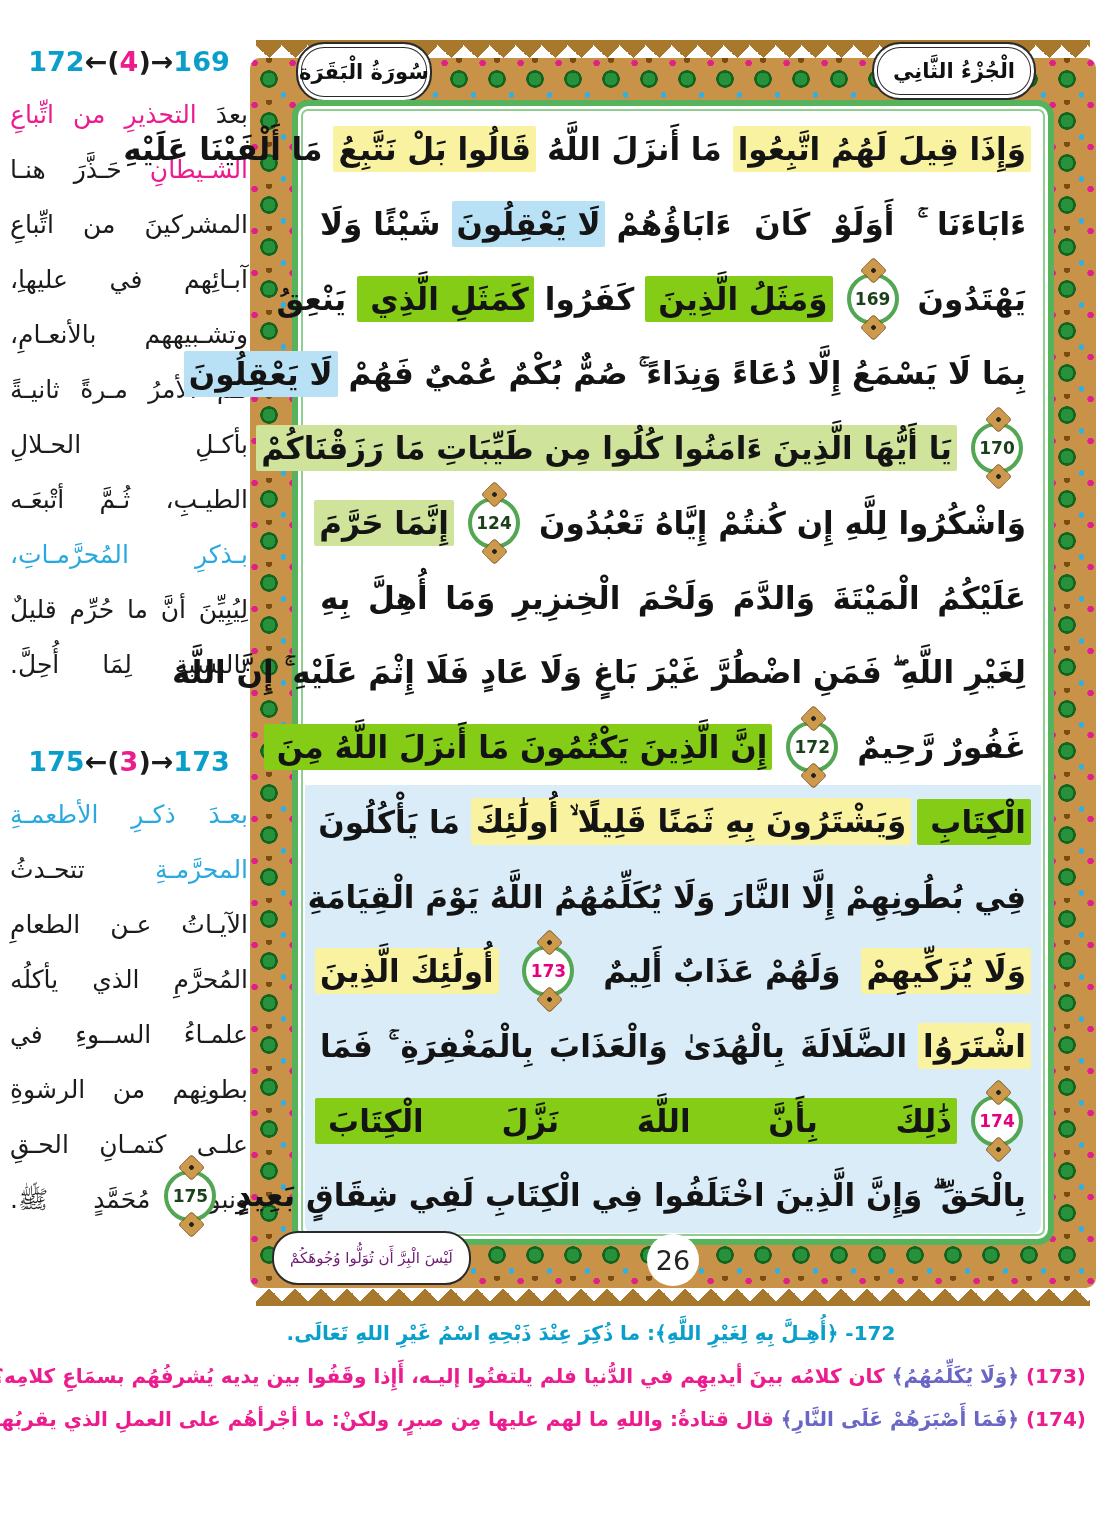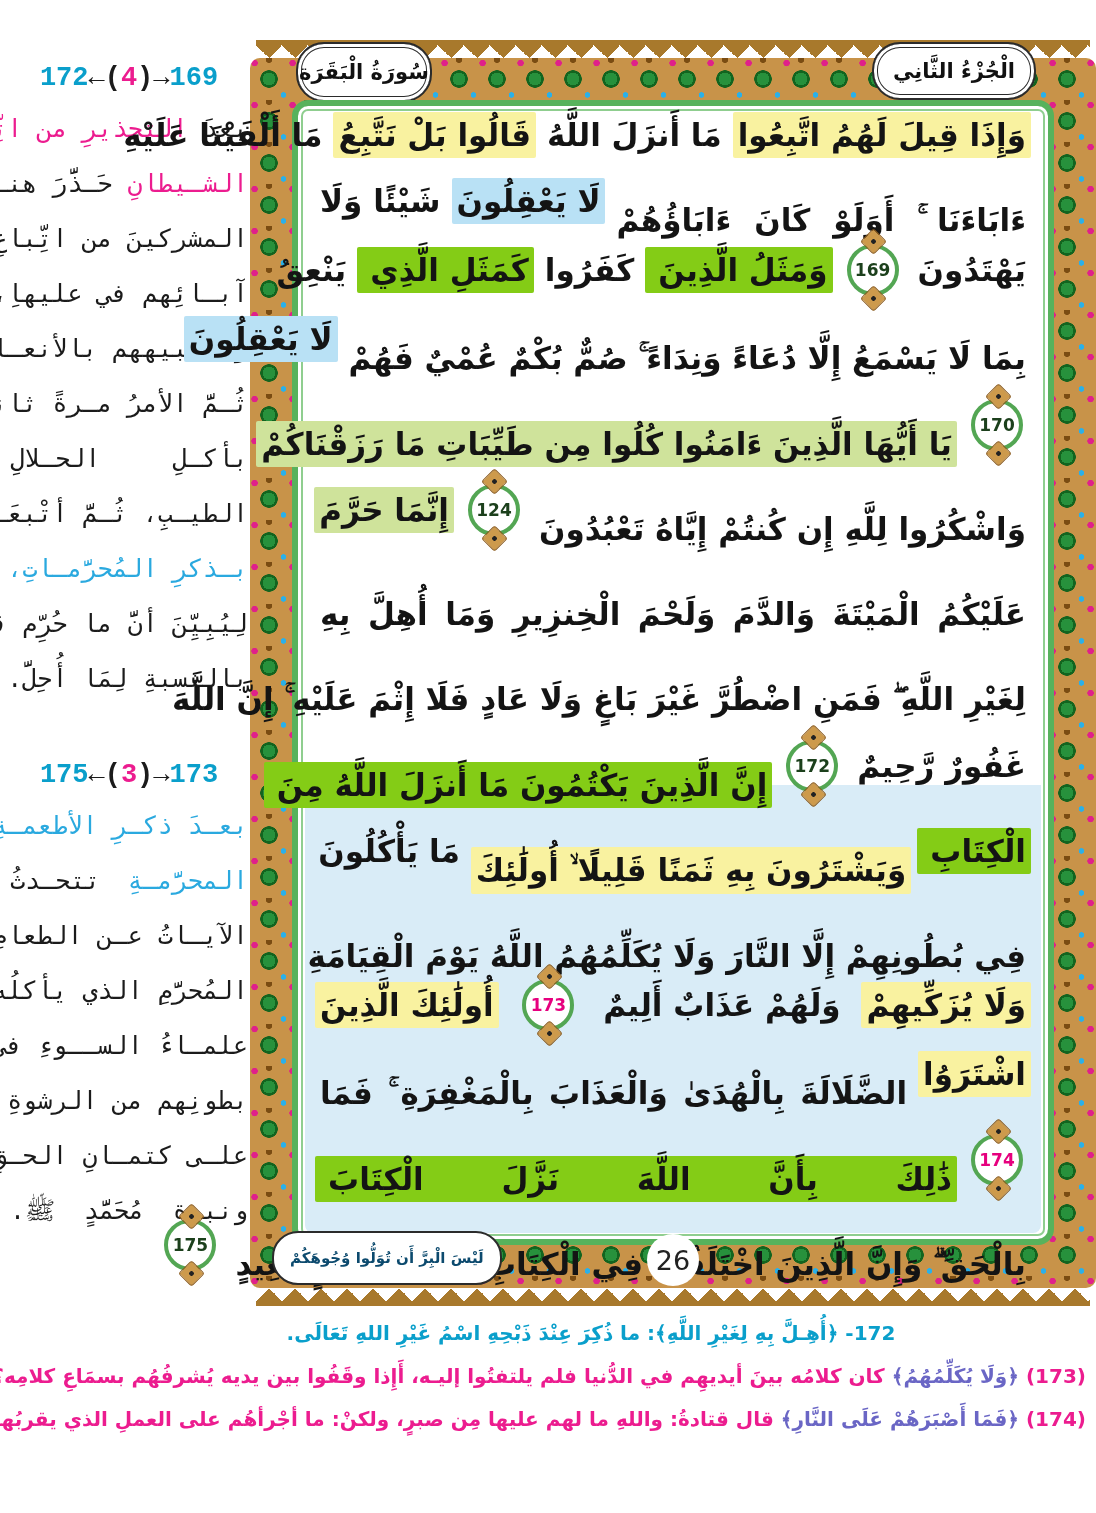--- a/index.html
+++ b/index.html
@@ -2,21 +2,21 @@
 <html lang="ar"><head>
 <meta charset="utf-8">
 <style>
   html,body{margin:0;padding:0;}
   body{
     width:1096px;height:1513px;position:relative;background:#ffffff;
     font-family:"DejaVu Sans",sans-serif;overflow:hidden;
   }
   
   .margin-col{
-    position:absolute;left:10px;top:63px;width:238px;direction:rtl;font-family:Liberation Mono, monospace;
+    position:absolute;left:10px;top:44px;width:238px;direction:rtl;
   }
   .range-header{
     direction:ltr;text-align:center;font-size:27px;font-weight:bold;
     letter-spacing:0px;margin:0 0 10px 0;white-space:nowrap;
   }
   .range-header span{vertical-align:middle;}
   .margin-line{
     font-size:25px;line-height:55px;text-align:justify;text-align-last:justify;
     white-space:nowrap;color:#1b1b1b;
   }
@@ -62,38 +62,38 @@
   .page-circle{
     position:absolute;left:50%;transform:translateX(-50%);bottom:2px;
     width:52px;height:52px;border-radius:50%;background:#ffffff;
     display:flex;align-items:center;justify-content:center;
     font-size:27px;color:#222;font-family:"DejaVu Sans",sans-serif;
   }
   .catchword{
     position:absolute;left:22px;bottom:3px;height:50px;padding:0 16px;
     background:#ffffff;border:2px solid #2b2b2b;border-radius:26px;
     display:flex;align-items:center;justify-content:center;
-    font-size:15px;font-weight:bold;color:#0c4a6e;direction:rtl;white-space:nowrap;
+    font-size:15px;font-weight:normal;color:#701a75;direction:rtl;white-space:nowrap;
   }
   
   .qwrap{
     position:absolute;left:7px;right:7px;top:6px;bottom:6px;
     display:flex;flex-direction:column;
   }
   .bluebg{
     position:absolute;left:0;right:0;top:60%;bottom:0;background:#d9ecf7;
     border-radius:0 0 8px 8px;
   }
   .qline{
     position:relative;flex:1;display:flex;direction:rtl;align-items:center;
     justify-content:space-between;padding:0 10px;gap:6px;
     font-size:31px;font-weight:bold;color:#141414;white-space:nowrap;
   }
   .qseg{display:inline-block;padding:5px 5px;border-radius:2px;}
-  .stretch{flex:1 1 auto;text-align:justify;text-align-last:justify;margin-top:39px;}
+  .stretch{flex:1 1 auto;text-align:justify;text-align-last:justify;}
   .h-y{background:#f9f2a0;}
   .h-p{background:#84cc16;padding-left:13px;}
   .h-b{background:#b9e1f5;}
   .h-g{background:#cfe39b;}
   .medallion{
     position:relative;flex:0 0 auto;width:44px;height:44px;border-radius:50%;
     background:#fff;border:4px solid #53a653;display:flex;align-items:center;
     justify-content:center;font-size:17px;font-weight:bold;direction:ltr;
     margin:0 8px;z-index:2;
   }

